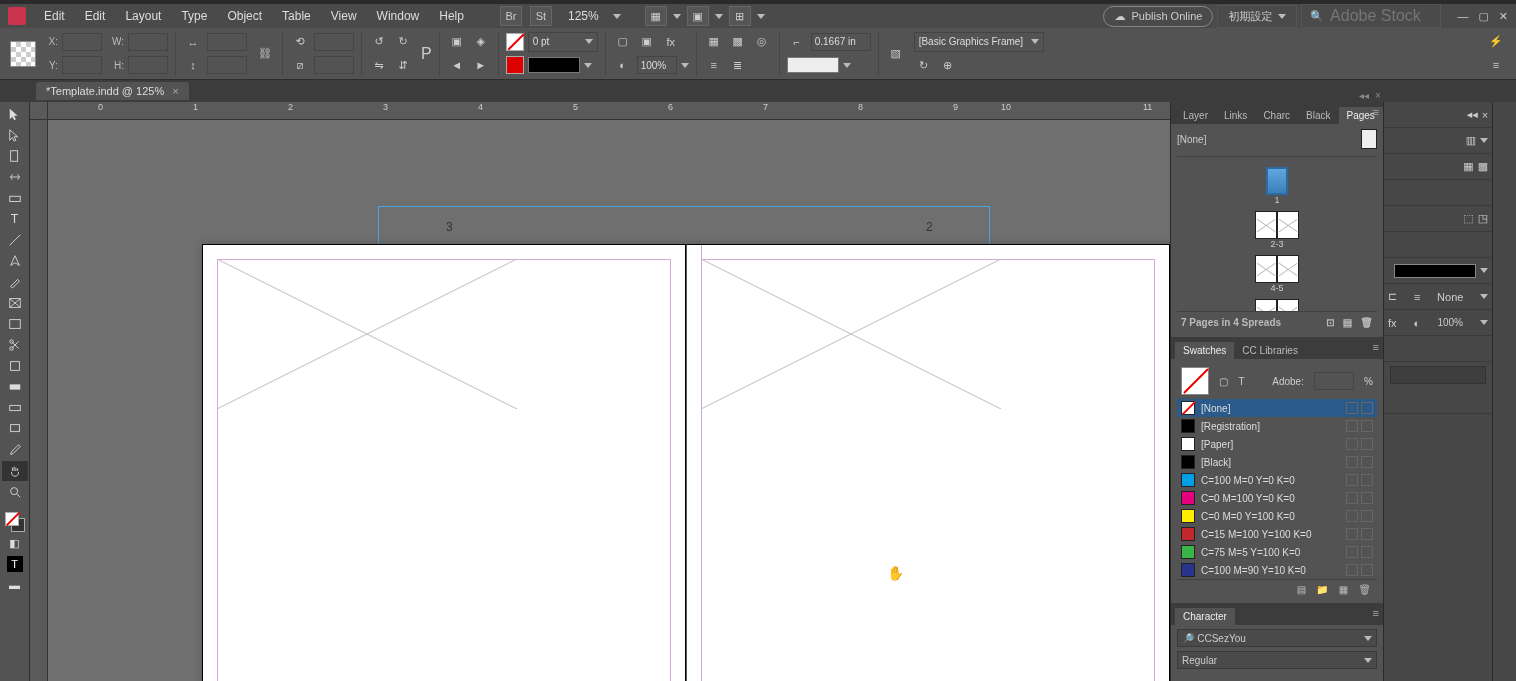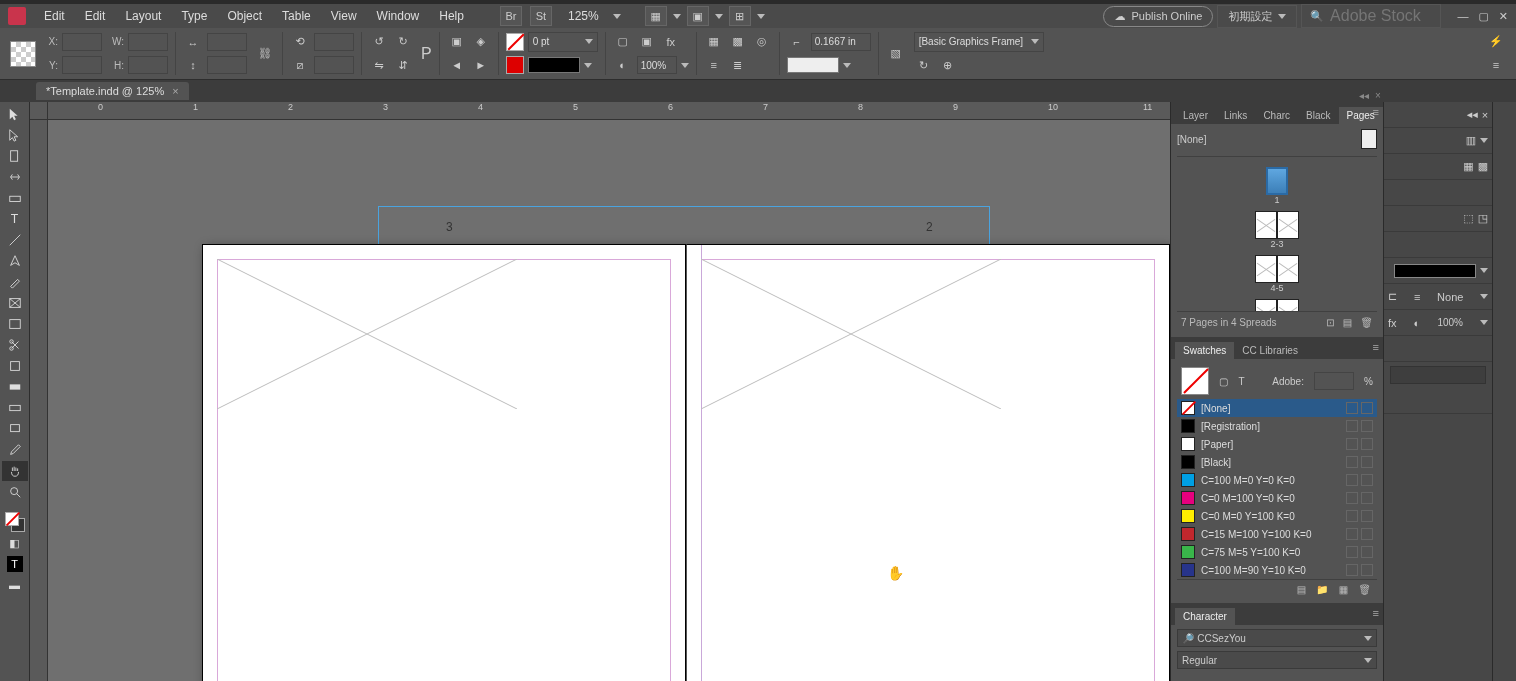--- a/index.html
+++ b/index.html
@@ -97,21 +97,21 @@
 .pages-scroll { height:150px; overflow:auto; display:flex; flex-direction:column; align-items:center; gap:6px; padding:6px 0; position:relative; }
 .page-thumb-single { width:22px; height:28px; background:#e8e8e8; border:1px solid #222; }
 .page-thumb-single.sel { background:linear-gradient(#5fa7e0,#3c7fb8); border:2px solid #2a6aa5; }
 .page-thumb-spread { display:flex; }
 .page-thumb-spread .pt { width:22px; height:28px; background:#fff; border:1px solid #222; position:relative; }
 .pt .xline { position:absolute; inset:2px; }
 .pt .xline::before, .pt .xline::after { content:""; position:absolute; background:#bbb; }
 .pt .xline::before { width:140%; height:1px; top:50%; left:-20%; transform:rotate(35deg); }
 .pt .xline::after { width:140%; height:1px; top:50%; left:-20%; transform:rotate(-35deg); }
 .pg-lbl { font-size:9px; color:#ccc; }
-.pages-footer { height:22px; border-top:1px solid #404040; display:flex; align-items:center; justify-content:space-between; padding:0 4px; font-size:10px; color:#bbb; }
+.pages-footer { height:22px; border-top:1px solid #404040; display:flex; align-items:center; justify-content:space-between; padding:0 4px; font-size:10px; color:#bbb;font-weight:bold; }
 .pages-footer .icons { display:flex; gap:8px; color:#bbb; }
 .swatches-head { display:flex; align-items:center; gap:10px; padding:4px; }
 .big-swatch-none { width:28px; height:28px; background:#fff; border:1px solid #888; position:relative; }
 .big-swatch-none::after { content:""; position:absolute; left:-3px; top:12px; width:34px; height:2px; background:#e00; transform:rotate(-45deg); }
 .sw-list { }
 .sw-row { display:flex; align-items:center; height:18px; padding:0 4px; gap:6px; }
 .sw-row.sel { background:#2a5a8a; }
 .sw-chip { width:14px; height:14px; border:1px solid #222; flex-shrink:0; }
 .sw-row .nm { flex:1; font-size:10px; color:#ddd; white-space:nowrap; overflow:hidden; }
 .sw-row .ic { display:flex; gap:3px; }
@@ -457,21 +457,21 @@
       <span class="tick" style="left:50px">0</span>
       <span class="tick" style="left:145px">1</span>
       <span class="tick" style="left:240px">2</span>
       <span class="tick" style="left:335px">3</span>
       <span class="tick" style="left:430px">4</span>
       <span class="tick" style="left:525px">5</span>
       <span class="tick" style="left:620px">6</span>
       <span class="tick" style="left:715px">7</span>
       <span class="tick" style="left:810px">8</span>
       <span class="tick" style="left:905px">9</span>
-      <span class="tick" style="left:1000px">10</span>
+      <span class="tick" style="left:953px">10</span>
       <span class="tick" style="left:1095px">11</span>
     </div>
     <div class="ruler-v"></div>
     <div class="pasteboard">
       <div class="spread-outline"></div>
       <div class="pagenum-tab left">3</div>
       <div class="pagenum-tab right">2</div>
       <div class="spread-shadow"></div>
       <div class="spread">
         <div class="page">

